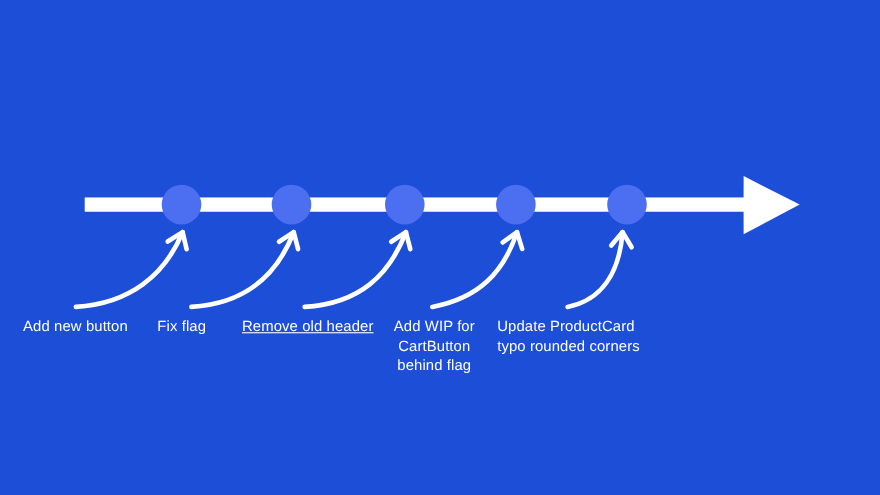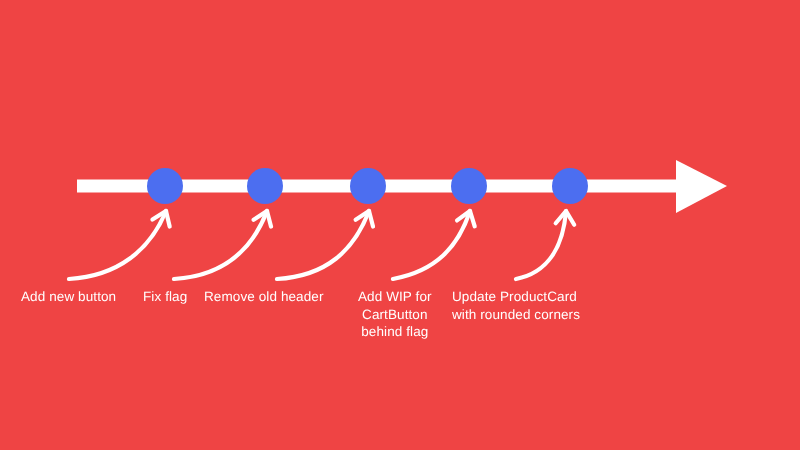--- a/index.html
+++ b/index.html
@@ -10,21 +10,21 @@
     width: 800px;
     height: 450px;
     background: #1a1f31;
     font-family: "Liberation Sans", sans-serif;
     overflow: hidden;
   }
   #stage {
     position: relative;
     width: 800px;
     height: 450px;
-    background: #ef4444;
+    background: #1d4ed8;
   }
   #diagram-svg {
     position: absolute;
     left: 0;
     top: 0;
     width: 800px;
     height: 450px;
     display: block;
   }
   .label-text {
@@ -65,21 +65,21 @@
         <circle cx="265" cy="186" r="18" fill="#4c6ef0"></circle>
         <circle cx="368" cy="186" r="18" fill="#4c6ef0"></circle>
         <circle cx="469" cy="186" r="18" fill="#4c6ef0"></circle>
         <circle cx="570" cy="186" r="18" fill="#4c6ef0"></circle>
       </g>
   </svg>
 
   <div id="labels-layer">
       <div class="label-text" style="left: 21px; top: 288px;">Add new button</div>
       <div class="label-text" style="left: 143px; top: 288px;">Fix flag</div>
-      <div class="label-text" style="left: 204px; top: 288px;">Remove old header</div>
+      <div class="label-text" style="left: 220px; top: 288px; text-decoration: underline;">Remove old header</div>
       <div class="label-text" style="left: 358px; top: 288px; text-align: center;">Add WIP for
 CartButton
 behind flag</div>
       <div class="label-text" style="left: 452px; top: 288px;">Update ProductCard
-with rounded corners</div>
+typo rounded corners</div>
     </div>
 
 </div>
 
 </body></html>

